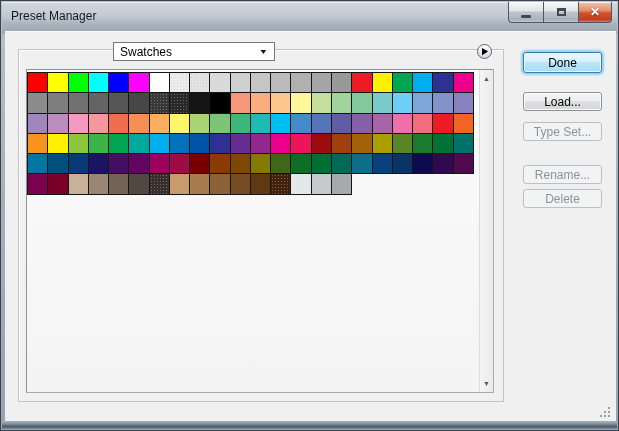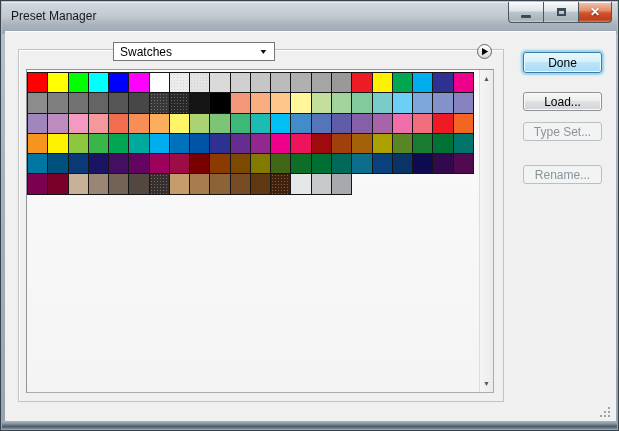--- a/index.html
+++ b/index.html
@@ -254,18 +254,19 @@
         <div class="scroll-btn scroll-down">
             <span>▼</span>
           </div>
       </div>
     </div>
 
     <div class="btn btn-normal btn-load">Load...</div>
     <div class="btn btn-default">Done</div>
     <div class="btn btn-disabled btn-saveset">Type Set...</div>
     <div class="btn btn-disabled btn-rename">Rename...</div>
+    <div class="btn btn-disabled btn-delete">Delete</div>
 
     <div class="grip"></div>
   </div>
 
   <div class="bottom-edge"></div>
 </div>
 
 </body></html>

